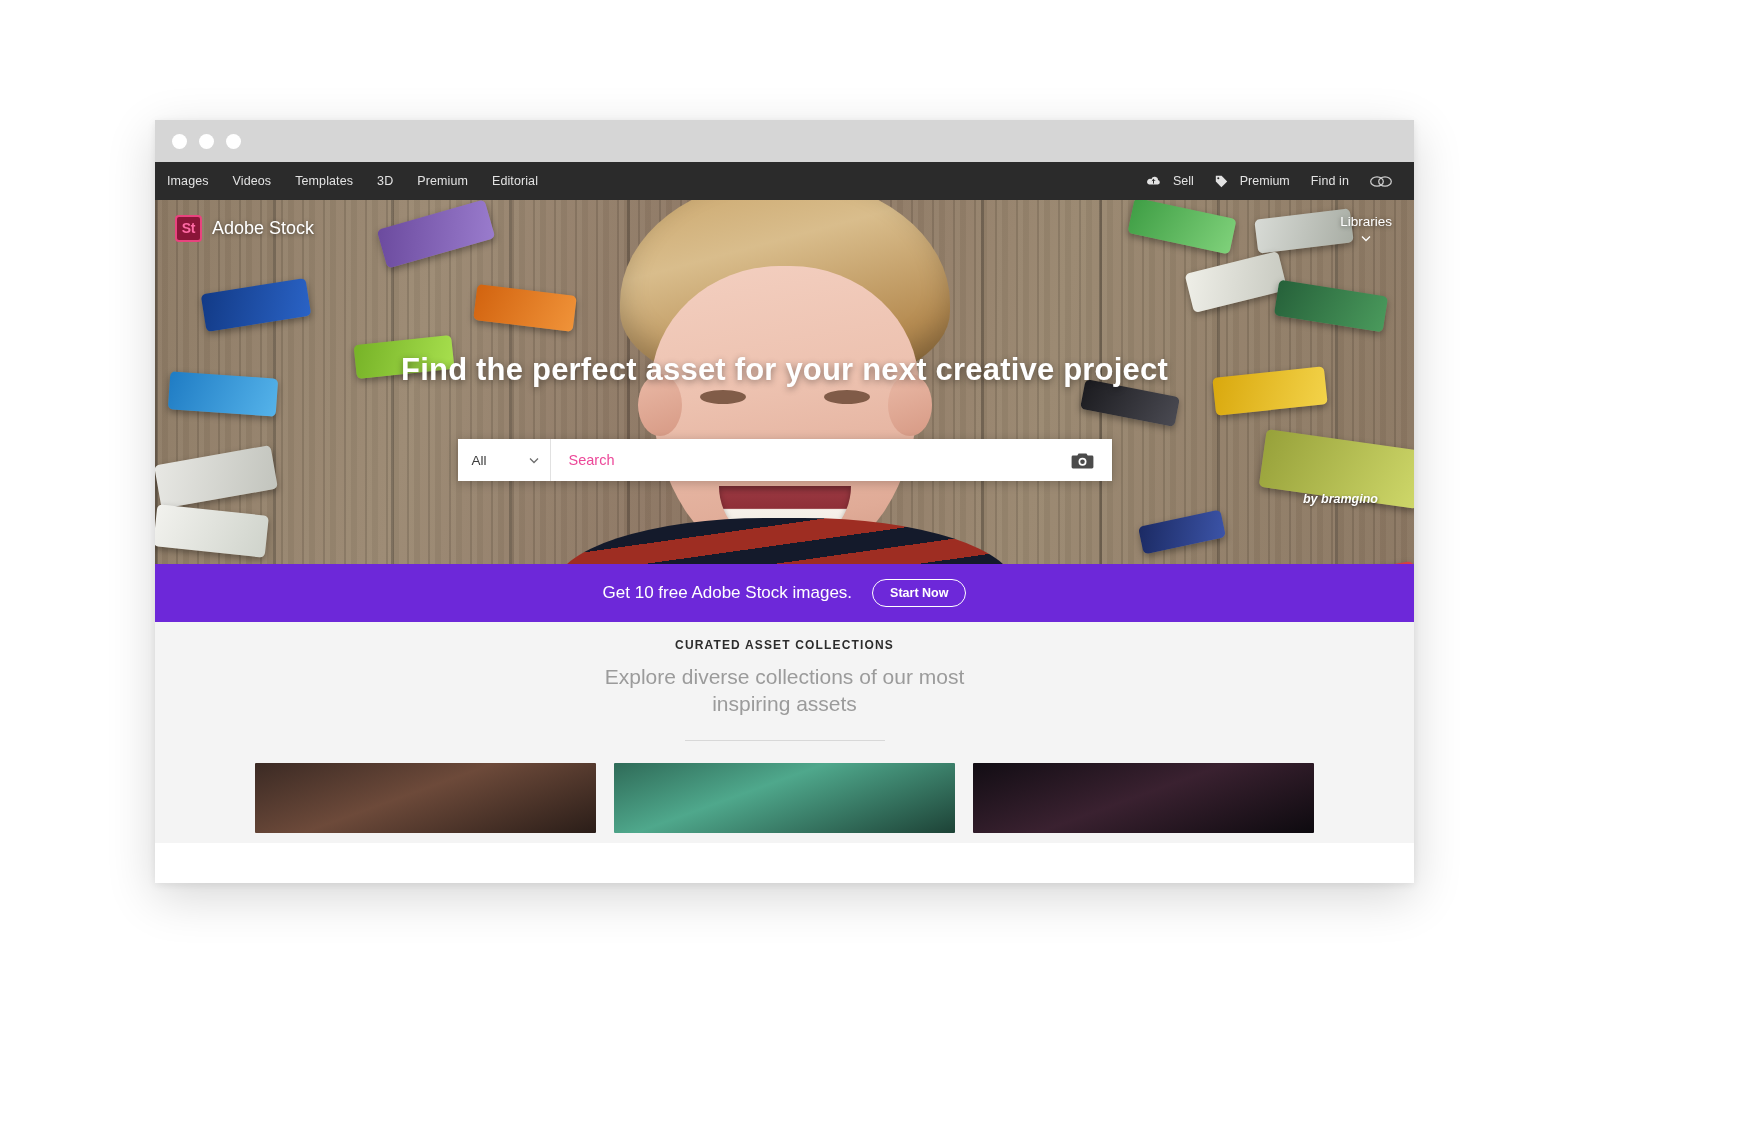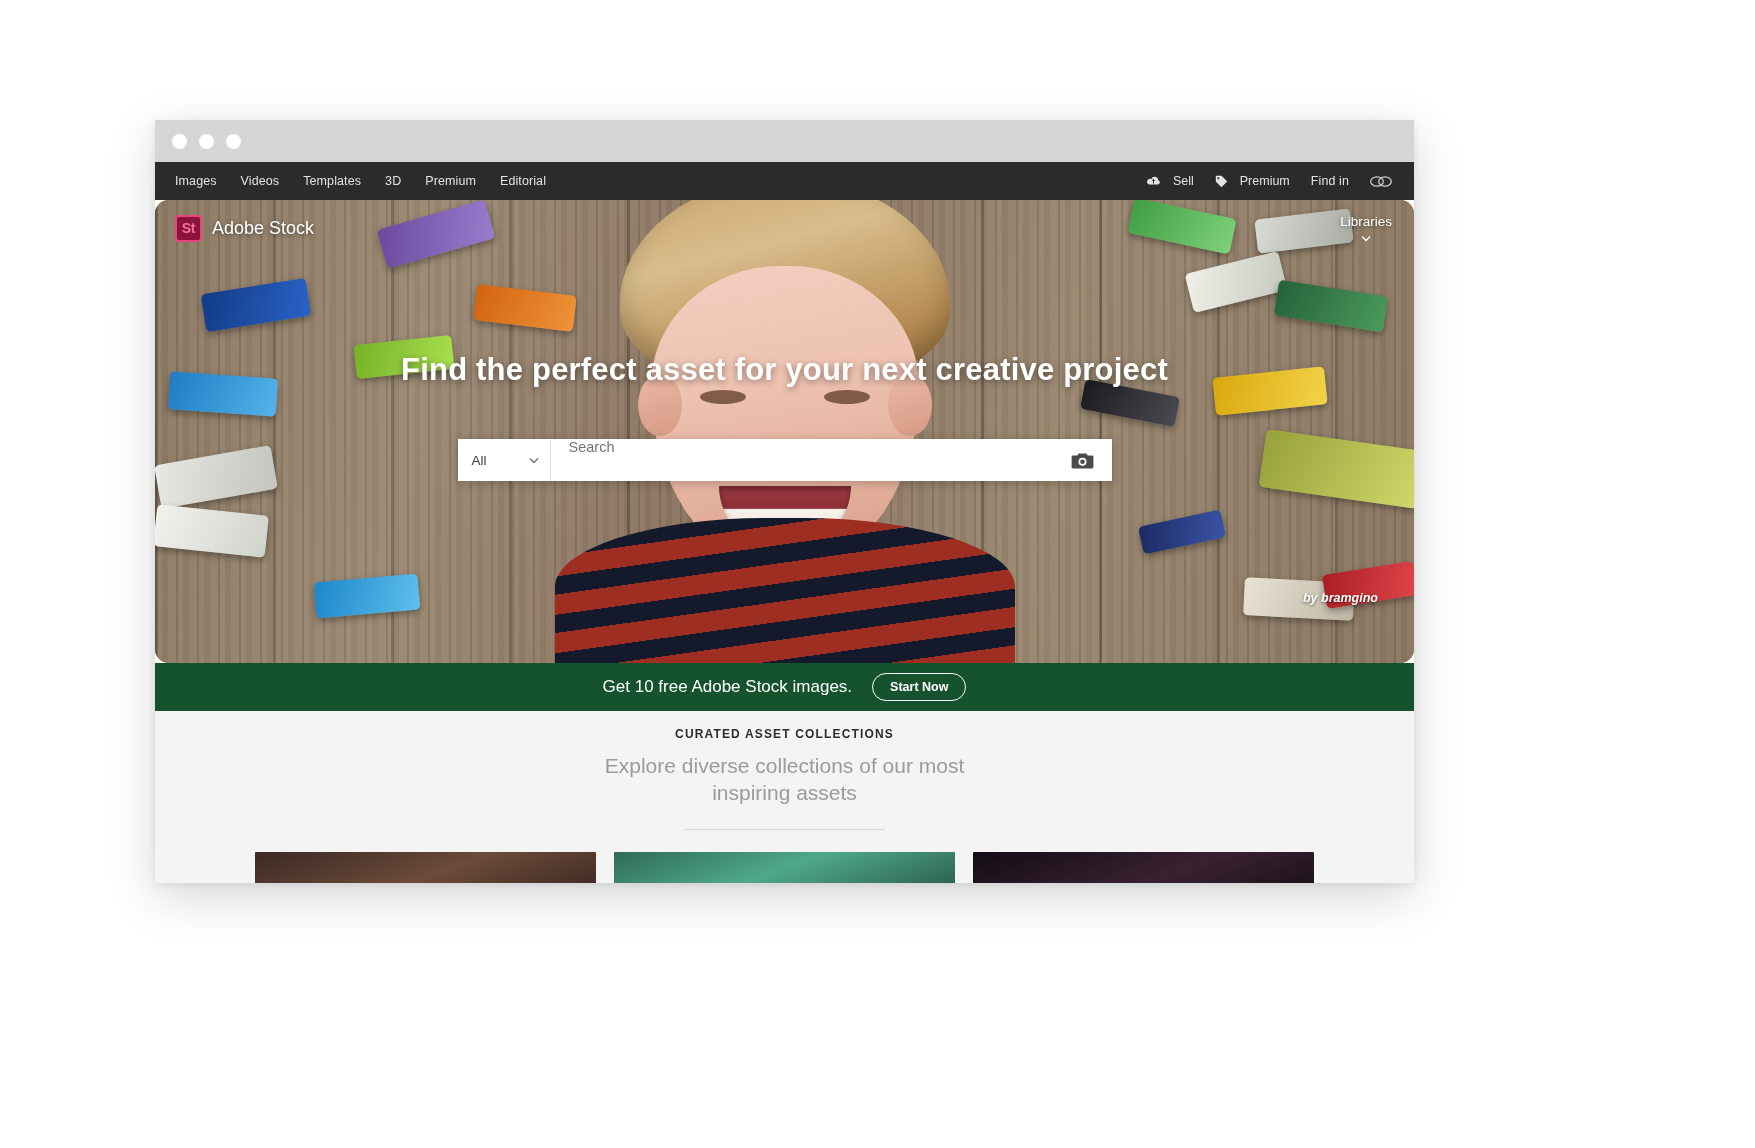--- a/index.html
+++ b/index.html
@@ -22,34 +22,33 @@
   .titlebar {
     height: 42px; background: #d6d6d6;
     display: flex; align-items: center; padding-left: 17px; gap: 12px;
   }
   .dot { width: 15px; height: 15px; border-radius: 50%; background: #fff; }
 
   
   .topnav {
     height: 38px; background: #2b2b2b;
     display: flex; align-items: center;
-    padding: 0 22px 0 20px;
+    padding: 0 22px 0 12px;
     color: #e8e8e8; font-size: 12.5px;
   }
   .topnav-left { display: flex; align-items: center; gap: 24px; }
   .topnav-right { margin-left: auto; display: flex; align-items: center; gap: 21px; }
   .nav-link { color: #e3e3e3; white-space: nowrap; letter-spacing: .1px; }
   .nav-ico-link { display: flex; align-items: center; gap: 12px; color: #e3e3e3; }
   .ico { display: inline-flex; align-items: center; justify-content: center; }
 
   
   .hero {
-    position: relative; height: 463px; overflow: hidden;
+    position: relative; height: 364px; overflow: hidden;
     background: #8a7561;
-    border-radius: 14px;
   }
   
   .wood {
     position: absolute; inset: 0;
     background:
       repeating-linear-gradient(90deg,
         rgba(0,0,0,.10) 0px, rgba(0,0,0,.10) 2px,
         rgba(255,255,255,.03) 2px, rgba(255,255,255,.03) 7px,
         rgba(0,0,0,.04) 7px, rgba(0,0,0,.04) 13px,
         rgba(255,255,255,.02) 13px, rgba(255,255,255,.02) 21px),
@@ -123,33 +122,33 @@
     position: absolute; left: 50%; transform: translateX(-50%); top: 239px;
     width: 654px; height: 42px; background: #fff;
     display: flex; align-items: stretch; box-shadow: 0 2px 10px rgba(0,0,0,.22);
   }
   .search-select {
     width: 93px; display: flex; align-items: center; justify-content: space-between;
     padding: 0 11px 0 14px; border-right: 1px solid #e1e1e1;
     font-size: 13.5px; color: #3c3c3c;
   }
   .search-input {
-    flex: 1; display: flex; align-items: flex-start; padding-left: 18px;
-    font-size: 14.5px; color: #737373;
+    flex: 1; display: flex; align-items: center; padding-left: 18px;
+    font-size: 14.5px; color: #ec4899;
   }
   .cam-btn { width: 58px; display: flex; align-items: center; justify-content: center; }
   .watermark {
     position: absolute; right: 36px; bottom: 58px;
     color: #ffffff; font-size: 12.5px; font-style: italic; font-weight: 700;
     text-shadow: 0 1px 3px rgba(0,0,0,.55);
   }
 
   
   .promo {
-    height: 48px; background: #14532d;
+    height: 58px; background: #6d28d9;
     display: flex; align-items: center; justify-content: center; gap: 20px;
   }
   .promo-text { color: #fff; font-size: 17px; }
   .promo-btn {
     border: 1.6px solid #fff; border-radius: 20px;
     padding: 6px 17px; color: #fff; font-size: 12.5px; font-weight: 700;
   }
 
   
   .curated { background: #f4f4f4; padding-top: 16px; height: 221px; }

